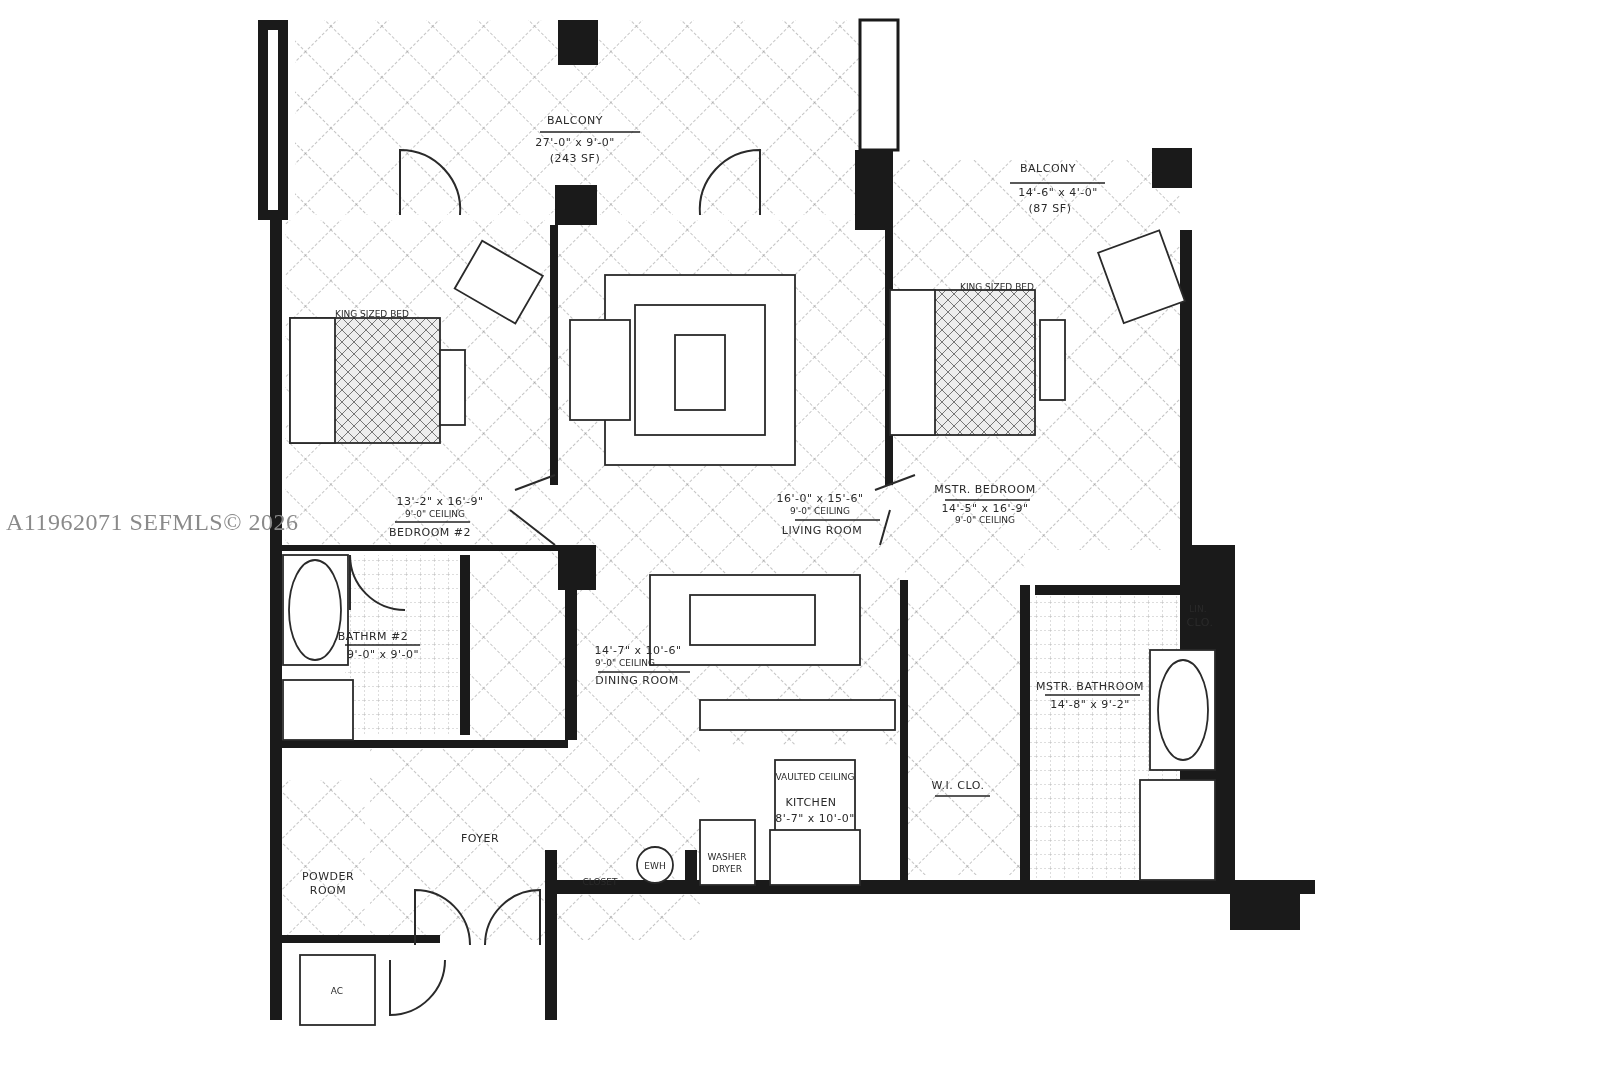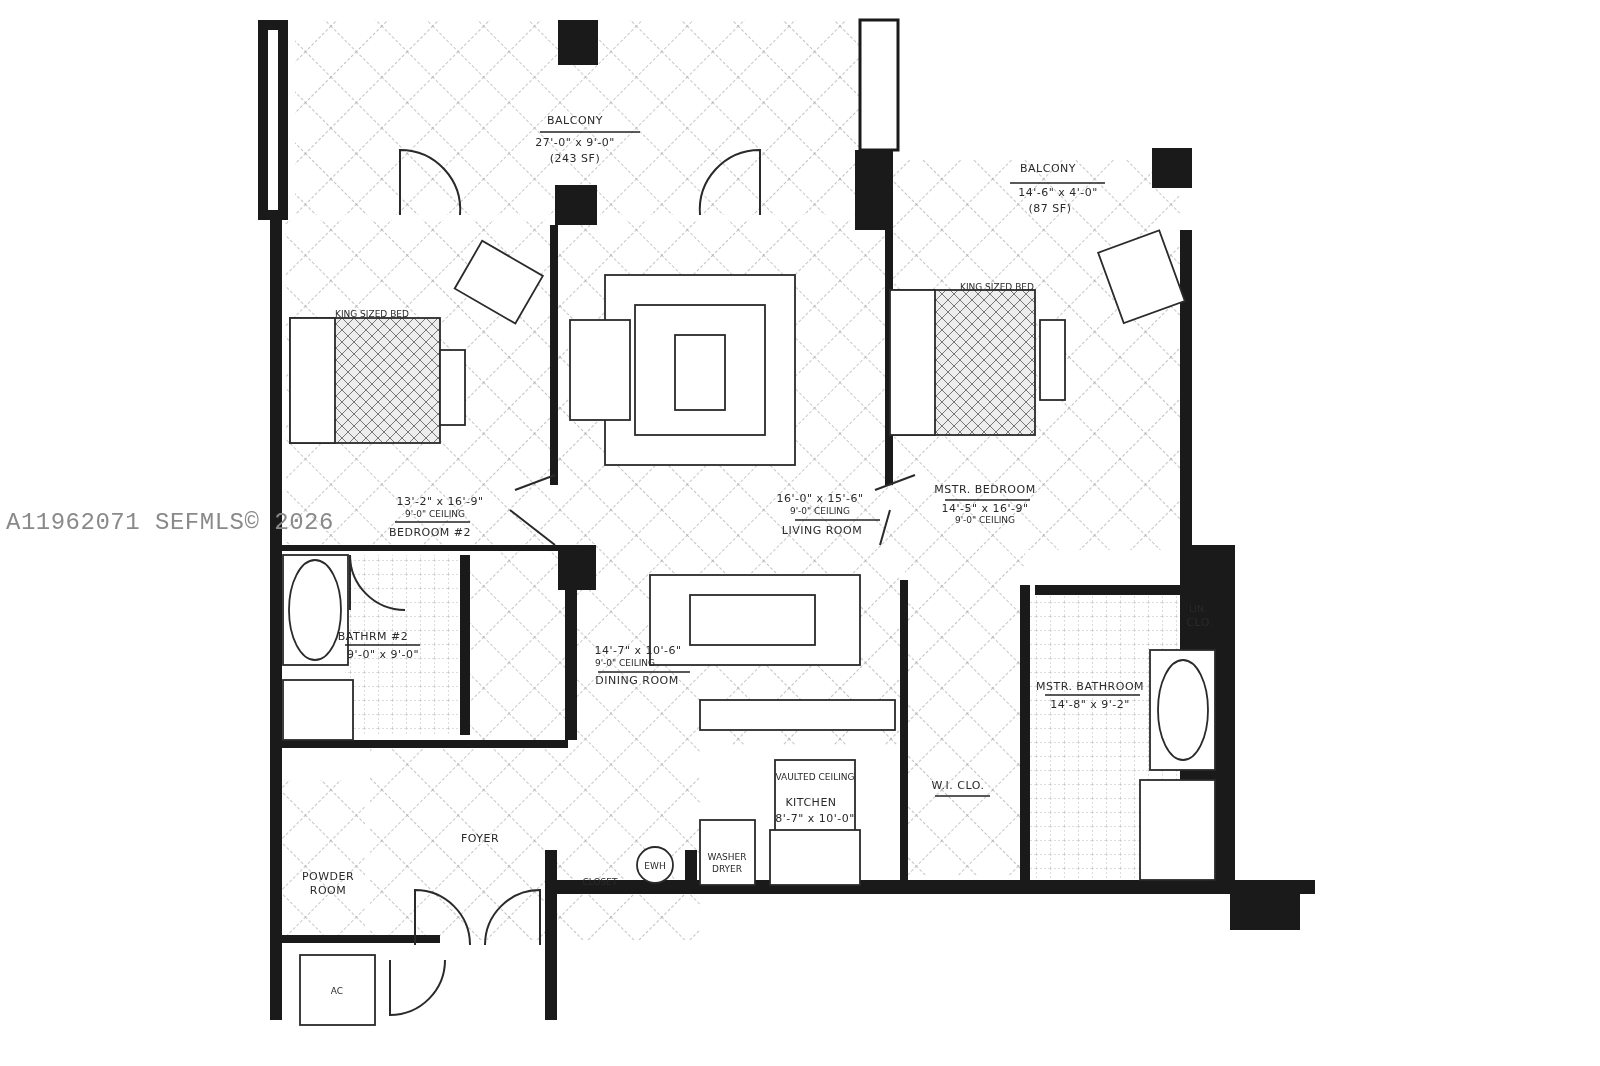--- a/index.html
+++ b/index.html
@@ -1,20 +1,20 @@
 <!DOCTYPE html>
 <html><head>
 <meta charset="utf-8">
 <style>
   html, body { margin:0; padding:0; background:#ffffff; }
   body { width:1600px; height:1066px; position:relative; overflow:hidden; font-family:"DejaVu Sans", sans-serif; }
   svg { position:absolute; left:0; top:0; }
   .lbl { font-family:"DejaVu Sans", sans-serif; fill:#2a2a2a; font-size:11px; letter-spacing:0.5px; }
   .lbl-sm { font-family:"DejaVu Sans", sans-serif; fill:#2a2a2a; font-size:9px; }
-  .watermark { position:absolute; left:6px; top:509px; font-family:Liberation Mono, monospace; font-size:24px; color:#8a8a8a; letter-spacing:0.5px; }
+  .watermark { position:absolute; left:6px; top:509px; font-family:Liberation Serif, serif; font-size:24px; color:#8a8a8a; letter-spacing:0.5px; }
 </style>
 </head>
 <body>
 
 <svg width="1600" height="1066" viewBox="0 0 1600 1066">
   <defs>
     <pattern id="tile" width="36" height="36" patternUnits="userSpaceOnUse" patternTransform="rotate(45)">
       <rect width="36" height="36" fill="#ffffff"></rect>
       <path d="M0 0 H36 M0 0 V36" stroke="#8c8c8c" stroke-width="1" stroke-dasharray="3 2"></path>
     </pattern>

